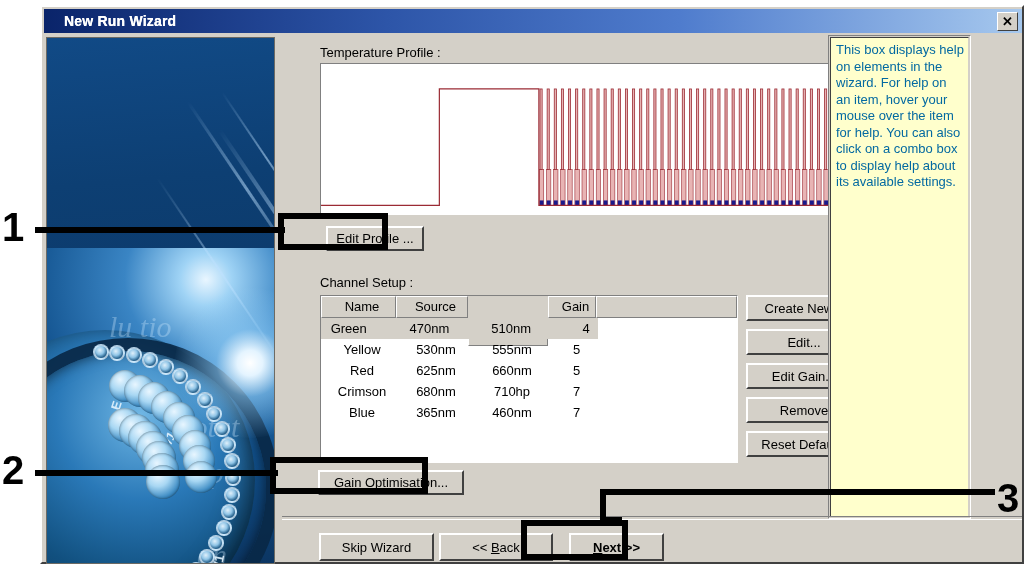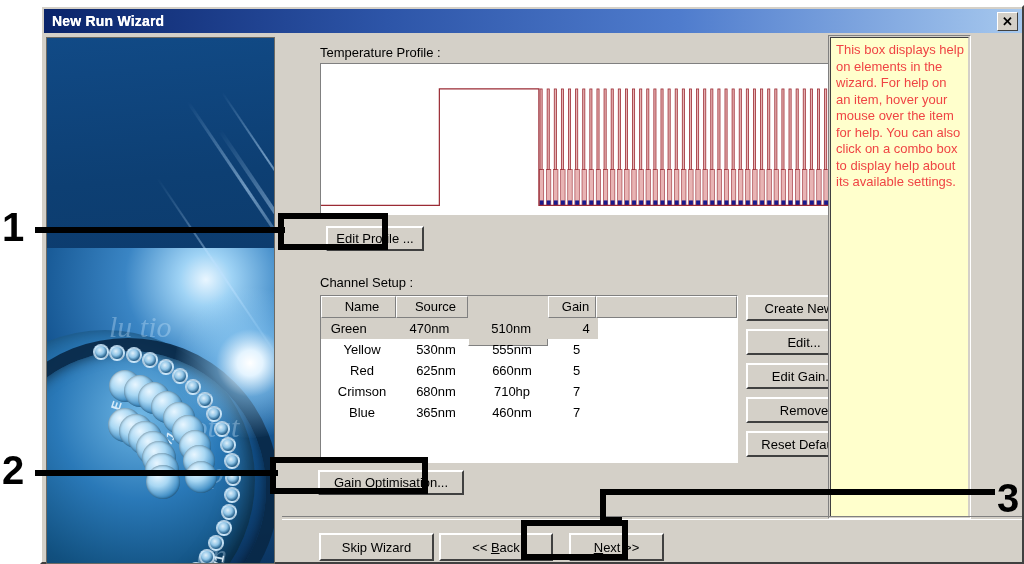--- a/index.html
+++ b/index.html
@@ -17,21 +17,21 @@
     border-top:2px solid #ffffff;border-left:2px solid #ffffff;
     border-right:2px solid #404040;border-bottom:2px solid #404040;
     box-sizing:border-box;
   }
   .titlebar{
     position:absolute;left:2px;top:2px;width:978px;height:24px;
     background:linear-gradient(to right,#0a246a 0%,#2d55a8 35%,#4f7ccd 65%,#a6c8ee 100%);
     display:flex;align-items:center;
   }
   .title-text{
-    color:#ffffff;font-size:14px;font-weight:bold;padding-left:8px;
+    color:#ffffff;font-size:14px;font-weight:bold;padding-left:20px;
     letter-spacing:0.2px;text-shadow:0 0 0 #fff;
   }
   .titlebar-spacer{flex:1;}
   .close-btn{
     width:21px;height:19px;margin-right:4px;background:#d4d0c8;
     border-top:1px solid #ffffff;border-left:1px solid #ffffff;
     border-right:1px solid #404040;border-bottom:1px solid #404040;
     display:flex;align-items:center;justify-content:center;
     font-size:13px;font-weight:bold;color:#000;line-height:1;
     box-sizing:border-box;cursor:pointer;
@@ -107,21 +107,21 @@
     background:#d4d0c8;
     border-top:1px solid #808080;border-left:1px solid #808080;
     border-right:1px solid #ffffff;border-bottom:1px solid #ffffff;
     box-sizing:border-box;padding:1px;
   }
   .help-box{
     width:100%;height:100%;background:#ffffcc;box-sizing:border-box;
     border-top:1px solid #404040;border-left:1px solid #404040;
     border-right:1px solid #d4d0c8;border-bottom:1px solid #d4d0c8;
     padding:4px 4px 4px 5px;
-    font-size:13px;line-height:16.5px;color:#ef4444;
+    font-size:13px;line-height:16.5px;color:#0369a1;
     overflow:hidden;
   }
 
   
   .label{font-size:13px;color:#000;}
   #profile-label{position:absolute;left:278px;top:38px;}
   .profile-box{
     position:absolute;left:278px;top:56px;width:540px;height:152px;
     background:#ffffff;box-sizing:border-box;
     border-top:1px solid #808080;border-left:1px solid #808080;
@@ -175,21 +175,21 @@
 
   #btn-edit-profile{position:absolute;left:284px;top:219px;width:98px;height:25px;justify-content:center;}
   #btn-gain-opt{position:absolute;left:276px;top:463px;width:146px;height:25px;}
 
   .sep{
     position:absolute;left:240px;top:509px;width:740px;height:2px;
     border-top:1px solid #808080;border-bottom:1px solid #ffffff;
   }
   #btn-skip{position:absolute;left:277px;top:526px;width:115px;height:28px;}
   #btn-back{position:absolute;left:397px;top:526px;width:114px;height:28px;}
-  #btn-next{position:absolute;left:527px;top:526px;width:95px;height:28px;}
+  #btn-next{position:absolute;left:527px;top:526px;width:95px;height:28px;font-weight:bold;}
   .u{text-decoration:underline;}
 
   
   .anno-num{
     position:absolute;font-family:"Liberation Sans",sans-serif;
     font-weight:bold;color:#000;line-height:1;
   }
   #anno-1{left:2px;top:207px;font-size:40px;}
   #anno-2{left:2px;top:450px;font-size:40px;}
   #anno-3{left:997px;top:478px;font-size:40px;}

